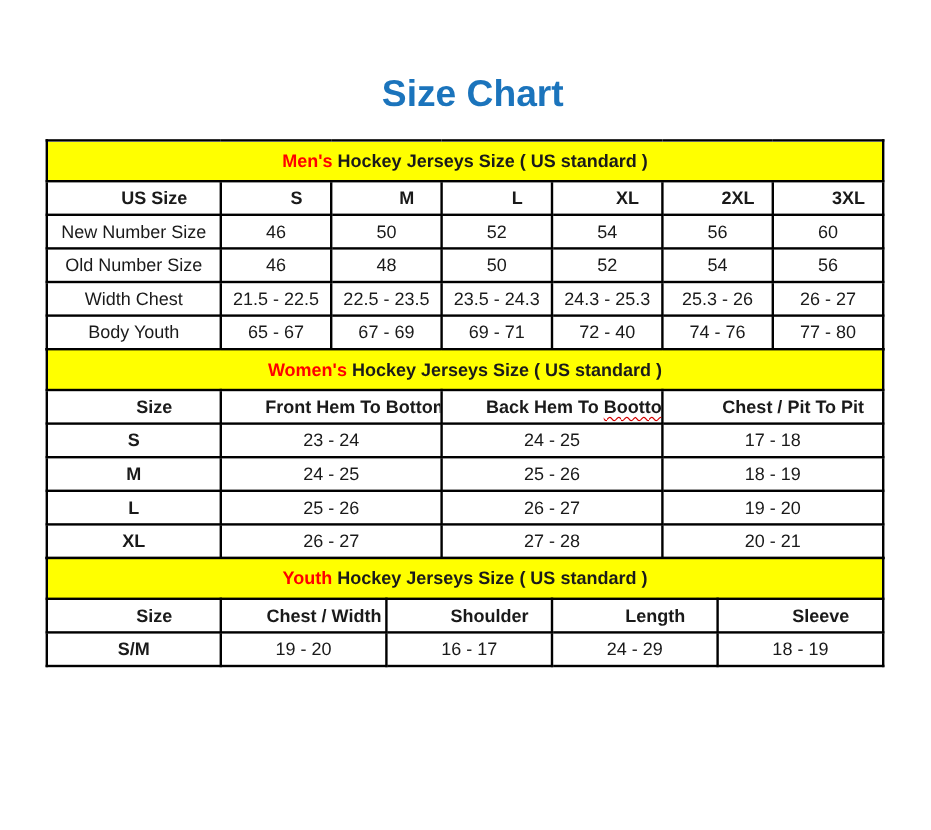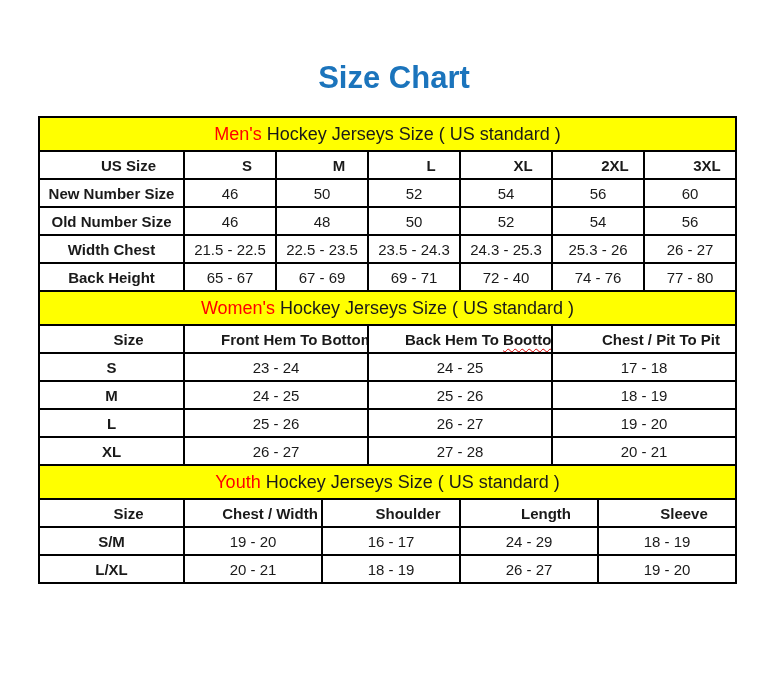--- a/index.html
+++ b/index.html
@@ -41,27 +41,27 @@
     vertical-align:middle;
     font-size:15px;
     font-weight:normal;
     height:26px;
     padding:0 2px;
     white-space:nowrap;
     overflow:hidden;
   }
   tr.banner td{
     background:var(--banner-bg);
-    font-weight:normal;
-    font-size:18px;
+    font-weight:bold;
+    font-size:15px;
     height:32px;
   }
   tr.banner .accent{color:var(--accent);}
   tr.header-row th{font-weight:bold;padding-left:36px;}
-  td.row-label{font-weight:bold;}
+  td.row-label{font-weight:normal;}
   td.row-label.bold{font-weight:bold;}
   .misspelling{
     text-decoration-line:underline;
     text-decoration-style:wavy;
     text-decoration-color:#d40000;
     text-decoration-thickness:1px;
     text-underline-offset:3px;
   }
 </style>
 </head>
@@ -117,21 +117,21 @@
         <tr>
           <td class="row-label">Width Chest</td>
           <td>21.5 - 22.5</td>
           <td>22.5 - 23.5</td>
           <td>23.5 - 24.3</td>
           <td>24.3 - 25.3</td>
           <td>25.3 - 26</td>
           <td>26 - 27</td>
         </tr>
         <tr>
-          <td class="row-label">Back Height</td>
+          <td class="row-label">Body Youth</td>
           <td>65 - 67</td>
           <td>67 - 69</td>
           <td>69 - 71</td>
           <td>72 - 40</td>
           <td>74 - 76</td>
           <td>77 - 80</td>
         </tr>
       </tbody>
   </table>
 
@@ -202,23 +202,16 @@
           <th>Length</th>
           <th>Sleeve</th>
         </tr>
         <tr>
           <td class="row-label bold">S/M</td>
           <td>19 - 20</td>
           <td>16 - 17</td>
           <td>24 - 29</td>
           <td>18 - 19</td>
         </tr>
-        <tr>
-          <td class="row-label bold">L/XL</td>
-          <td>20 - 21</td>
-          <td>18 - 19</td>
-          <td>26 - 27</td>
-          <td>19 - 20</td>
-        </tr>
       </tbody>
   </table>
 
 </div>
 
 </body></html>

